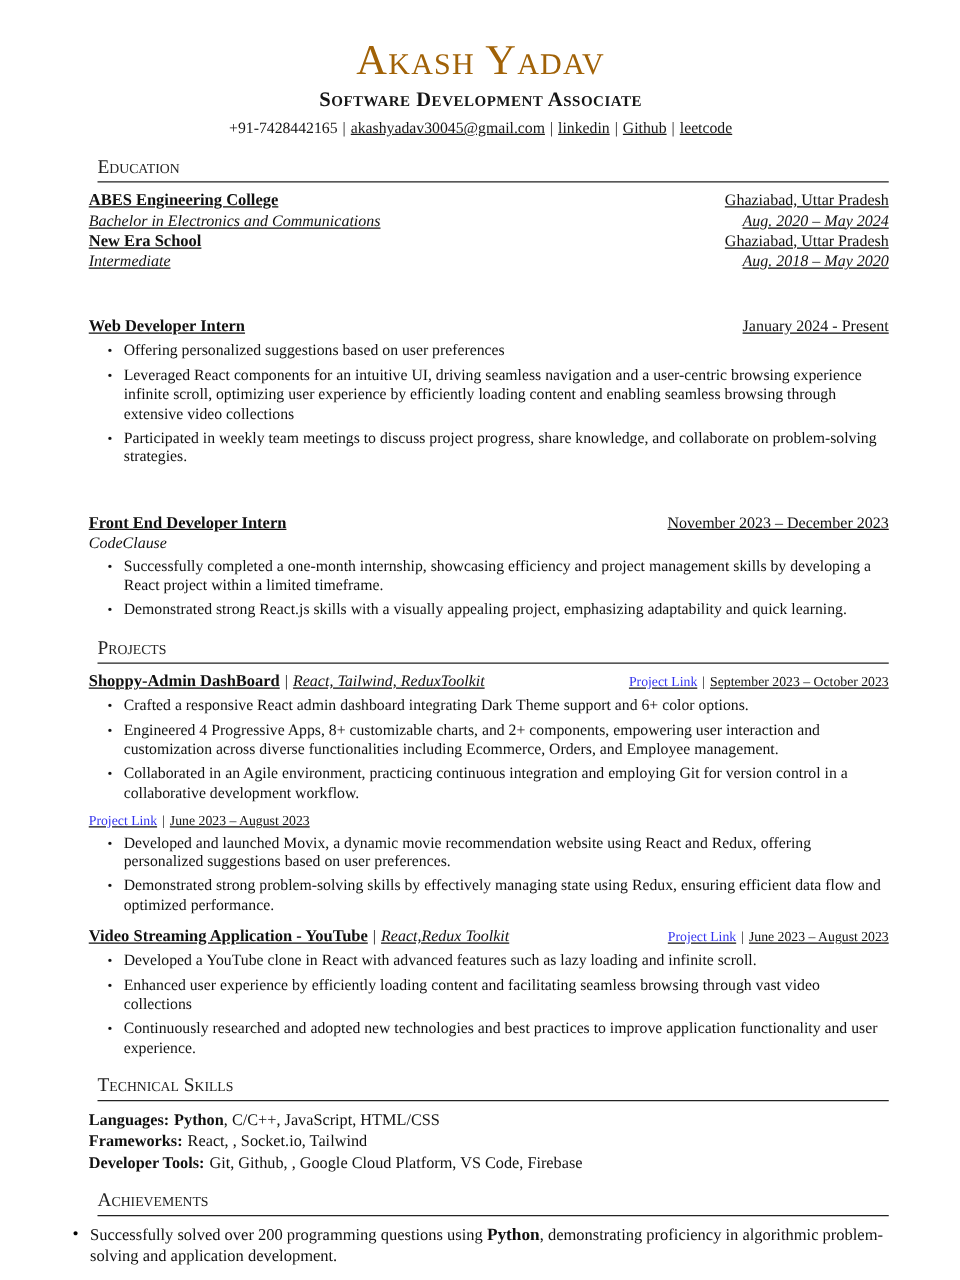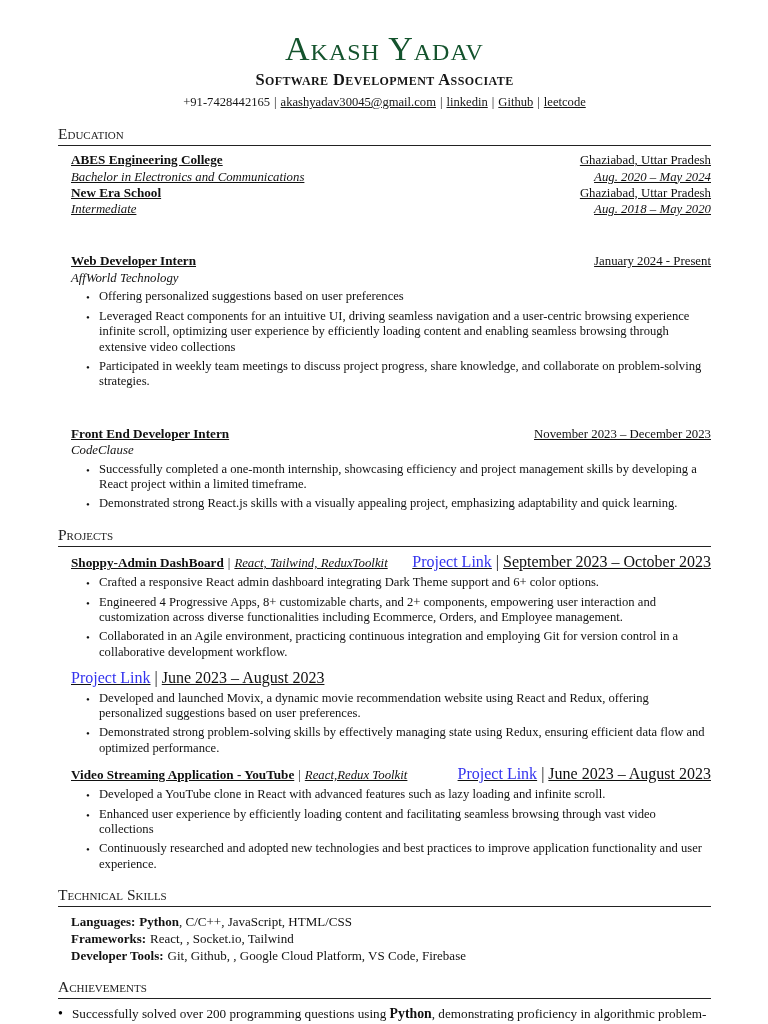--- a/index.html
+++ b/index.html
@@ -8,58 +8,58 @@
     width: 768px; height: 1024px; overflow: hidden;
     font-family: "Liberation Serif", "DejaVu Serif", serif;
     color: #111111;
   }
   .page { padding: 30px 57px 0 58px; }
 
   
   .hdr { text-align: center; }
   .name {
     font-variant: small-caps; font-weight: 500; font-size: 34px;
-    line-height: 38px; letter-spacing: 1px; color: #14532d;
+    line-height: 38px; letter-spacing: 1px; color: #a16207;
   }
   .subtitle {
     font-variant: small-caps; font-weight: 700; font-size: 16.5px;
     line-height: 20px; letter-spacing: 0.4px; margin-top: 2px; color: #161616;
   }
   .contact { font-size: 12.6px; line-height: 18px; margin-top: 3px; color: #161616; font-family: Liberation Serif, serif; }
   .contact .pipe { margin: 0 4px; }
   .ulink { color: #161616; text-decoration: underline; cursor: pointer; }
   .plink { color: #3333EE; cursor: pointer; text-decoration: none; }
 
   
   section { margin-top: 13px; }
   .sec {
     font-variant: small-caps; font-weight: 400; font-size: 15.5px;
     line-height: 19px; color: #222222;
-    border-bottom: 1.5px solid #222222; padding-bottom: 2px; margin-bottom: 6px;
+    border-bottom: 1.5px solid #222222; padding-bottom: 2px; margin-bottom: 6px; margin-left: 20px;
   }
   .indent { padding-left: 13px; }
 
   .row { display: flex; justify-content: space-between; align-items: baseline; text-decoration: underline; }
   .i { font-style: italic; }
 
   
   .etitle { font-weight: 700; font-size: 13.2px; line-height: 16.5px; }
   .edate { font-size: 12.8px; line-height: 16.5px; }
   .company { font-style: italic; font-size: 12.8px; line-height: 16px; }
 
   
   .blist { margin-top: 2px; }
   .bitem { display: flex; margin: 3.5px 0 3.5px 15px; }
   .bitem .marker { font-size: 11px; line-height: 16px; width: 13px; flex: 0 0 13px; text-align: left; color: #111; }
   .btext { font-size: 12.6px; line-height: 15.5px; }
 
   
   .proj-left { font-size: 12.8px; }
   .proj-left .pipe, .proj-right .pipe { margin: 0 4px; }
-  .proj-right { font-size: 16px; white-space: nowrap; text-align: right; }
+  .proj-right { font-size: 11px; white-space: nowrap; text-align: right; }
   .proj { margin-bottom: 9px; }
   .proj:last-child { margin-bottom: 0; }
   .job { margin-bottom: 6px; margin-top: 36px; }
 
   
   .skill-line { font-size: 13px; line-height: 17px; }
   .skill-label { font-weight: 700; margin-right: 4px; }
   .inline-b { font-weight: 700; }
 
   
@@ -107,21 +107,20 @@
     </div>
   </section>
 
   <section>
     <div class="indent">
       <div class="job">
         <div class="row">
           <span class="etitle">Web Developer Intern</span>
           <span class="edate">January 2024 - Present</span>
         </div>
-        <div class="company">AffWorld Technology</div>
         <div class="blist">
           <div class="bitem">
               <span class="marker">•</span>
               <span class="btext">Offering personalized suggestions based on user preferences</span>
             </div>
           <div class="bitem">
               <span class="marker">•</span>
               <span class="btext">Leveraged React components for an intuitive UI, driving seamless navigation and a user-centric browsing experience infinite scroll, optimizing user experience by efficiently loading content and enabling seamless browsing through extensive video collections</span>
             </div>
           <div class="bitem">

